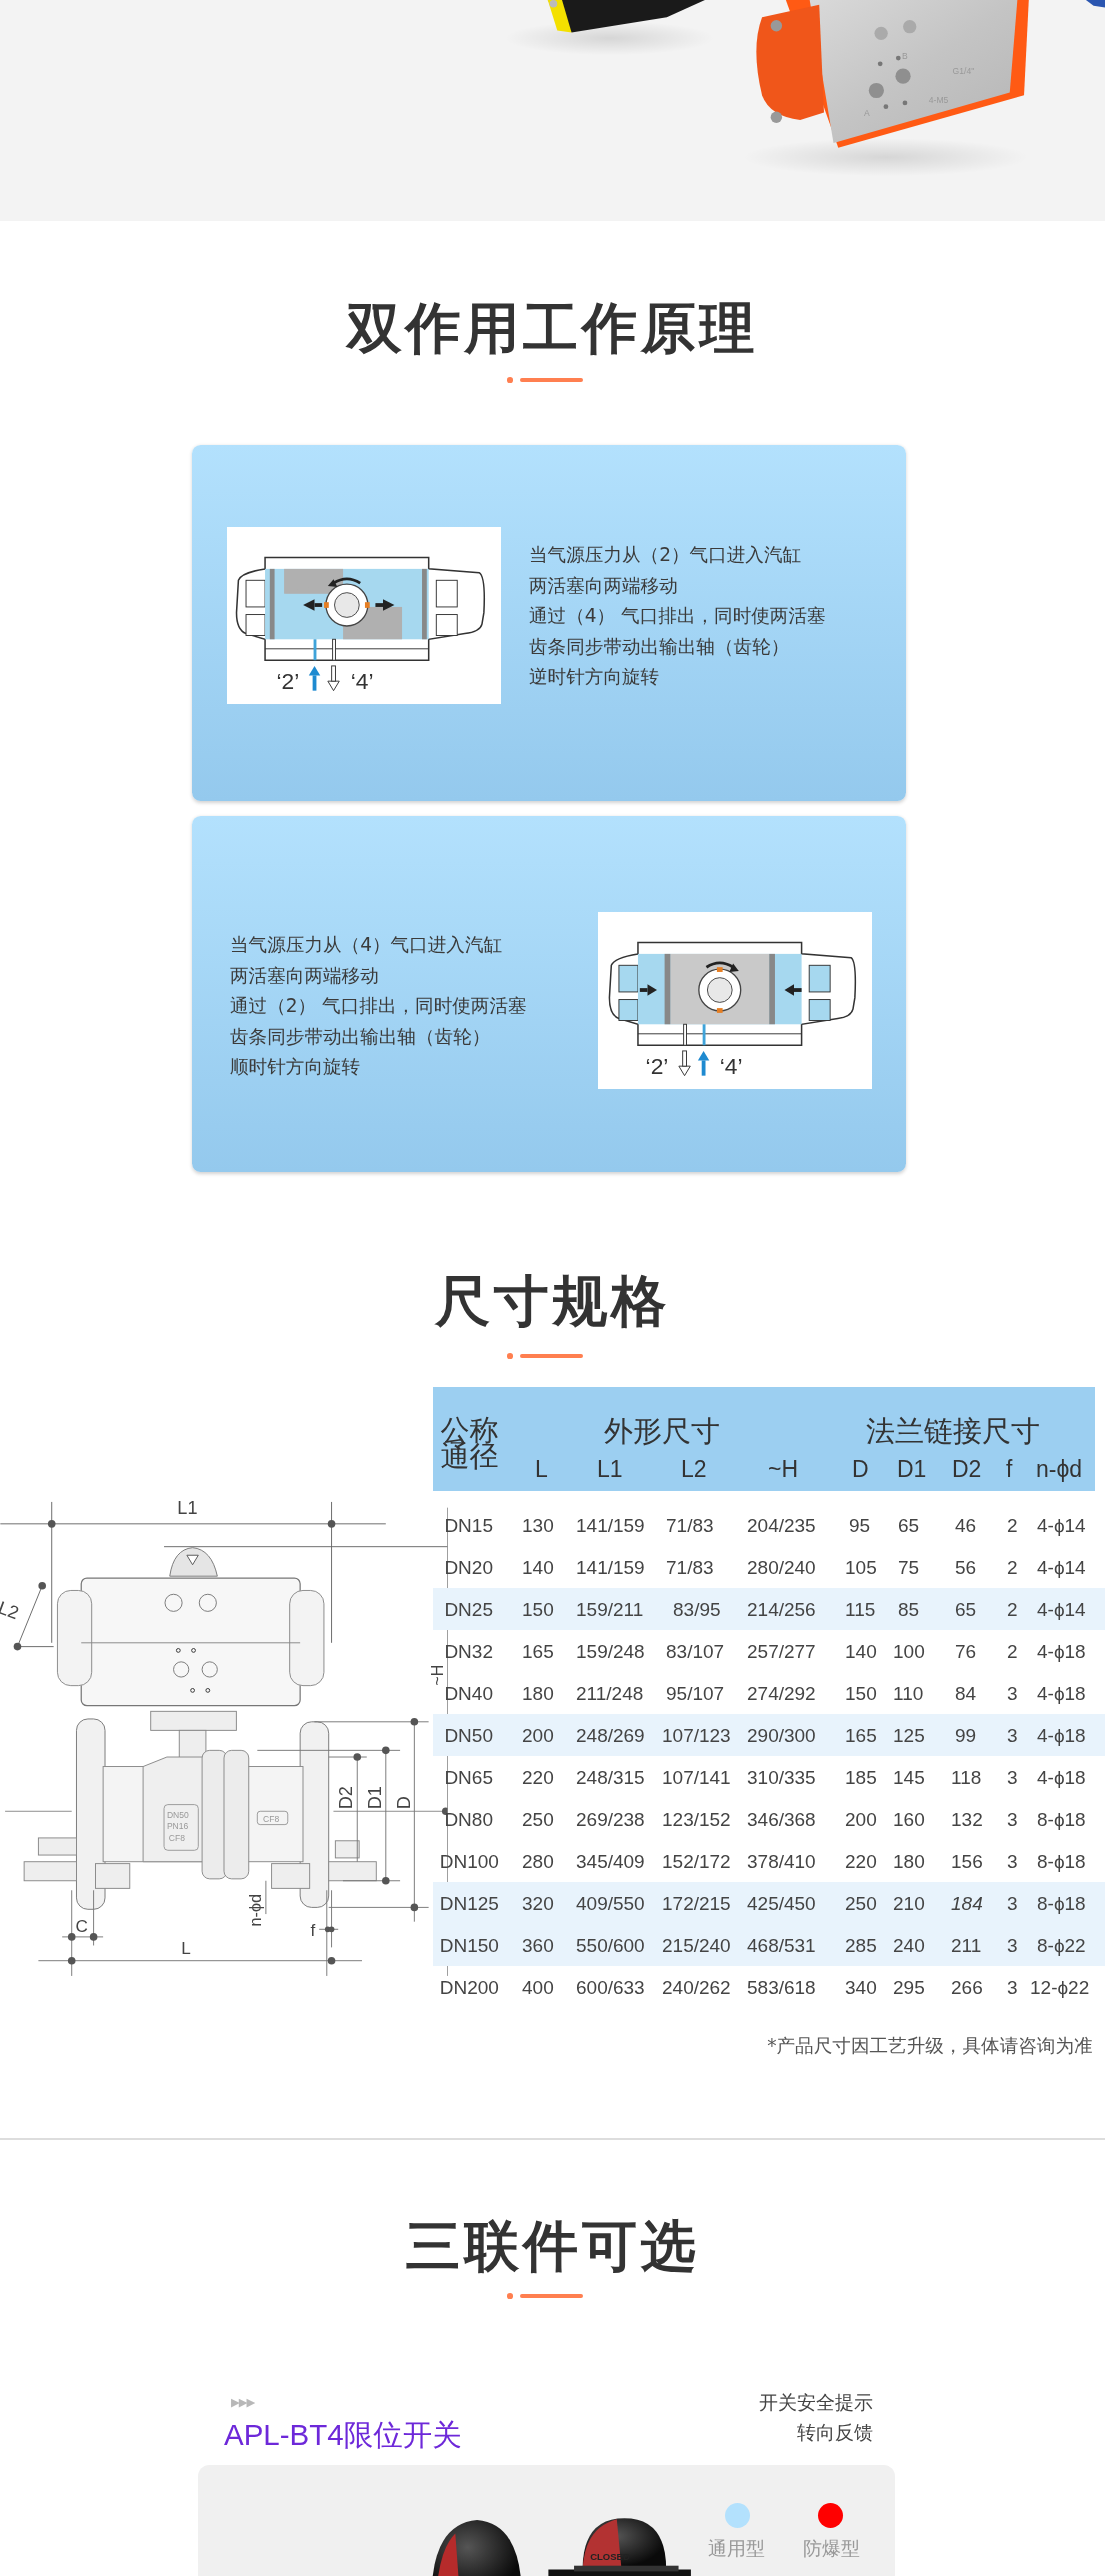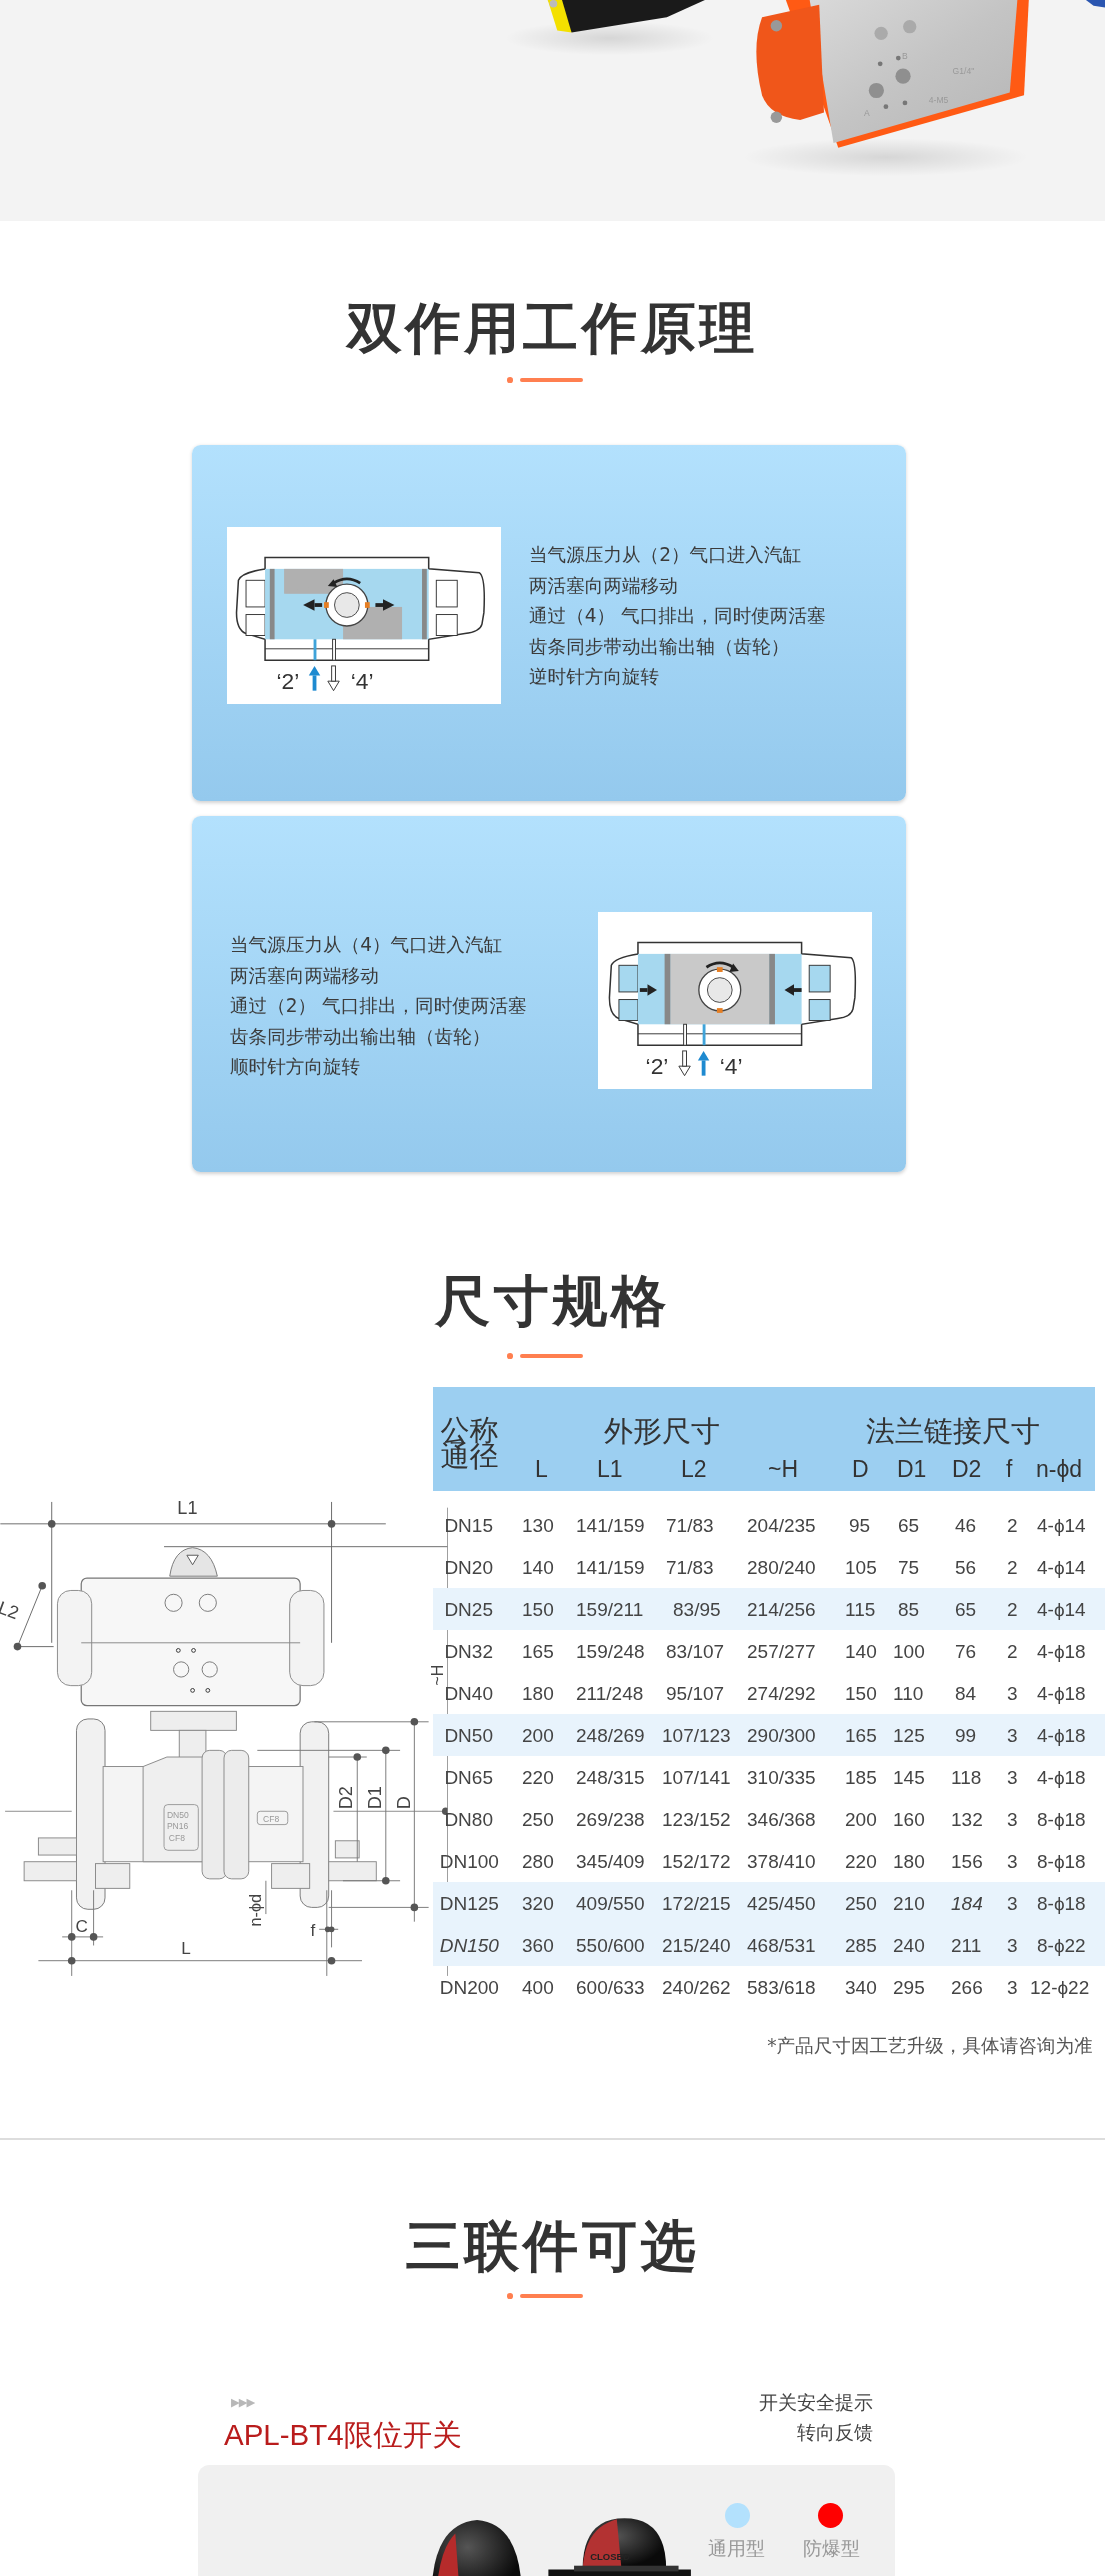--- a/index.html
+++ b/index.html
@@ -31,21 +31,21 @@
   .spec-row.alt { background: #e8f3fc; }
   .spec-row span { position: absolute; top: 10.5px; white-space: nowrap; text-align: center; }
   .spec-note { position: absolute; right: 12.4px; top: 2033px; font-size: 18.6px; color: #555; white-space: nowrap; }
 
   .valve { position: absolute; left: 0; top: 1481px; }
 
   .divider { position: absolute; left: 0; top: 2138px; width: 1105px; height: 1.9px; background: #dddddd; }
 
   
   .acc-arrows { position: absolute; left: 231px; top: 2395px; font-size: 11.4px; color: #b8b8b8; letter-spacing: -1px; }
-  .acc-title { position: absolute; left: 224px; top: 2416px; font-size: 29.5px; color: #b91c1c; font-family: "Liberation Sans", sans-serif; white-space: nowrap; }
+  .acc-title { position: absolute; left: 224px; top: 2416px; font-size: 29.5px; color: #6d28d9; font-family: "Liberation Sans", sans-serif; white-space: nowrap; }
   .acc-feat { position: absolute; right: 232px; text-align: right; font-size: 19px; color: #444; white-space: nowrap; }
   .acc-card { position: absolute; left: 198px; top: 2465px; width: 697px; height: 133px; background: #f0f0f0; border-radius: 11.4px; overflow: hidden; }
   .legend-dot { position: absolute; width: 25px; height: 25px; border-radius: 50%; }
   .legend-lbl { position: absolute; font-size: 19px; color: #999; white-space: nowrap; }
 </style>
 </head>
 <body>
 
 <div class="hero">
   <svg width="1105" height="221" viewBox="0 0 1160 232">
@@ -421,21 +421,21 @@
       <span style="left:143px;text-align:right;">409/550</span>
       <span style="left:229px;">172/215</span>
       <span style="left:314px;">425/450</span>
       <span style="left:412px;">250</span>
       <span style="left:460px;text-align:right;">210</span>
       <span style="left:518px;font-style:italic;">184</span>
       <span style="left:574px;">3</span>
       <span style="left:604px;">8-ϕ18</span>
   </div>
   <div class="spec-row alt">
-    <span style="left:6.7px;font-style:italic;">DN150</span>
+    <span style="left:6.7px;">DN150</span>
       <span style="left:89px;">360</span>
       <span style="left:143px;">550/600</span>
       <span style="left:229px;">215/240</span>
       <span style="left:314px;">468/531</span>
       <span style="left:412px;">285</span>
       <span style="left:460px;">240</span>
       <span style="left:518px;">211</span>
       <span style="left:574px;">3</span>
       <span style="left:604px;">8-ϕ22</span>
   </div>

